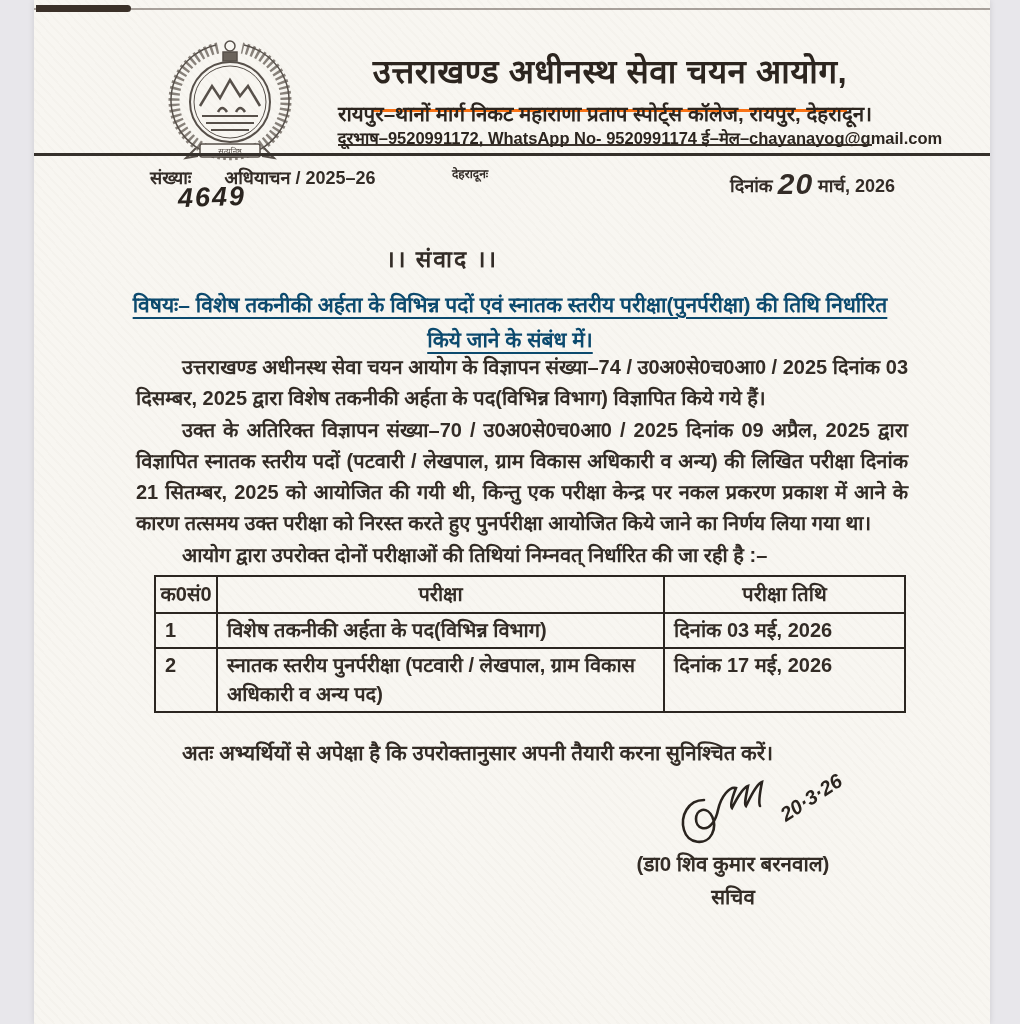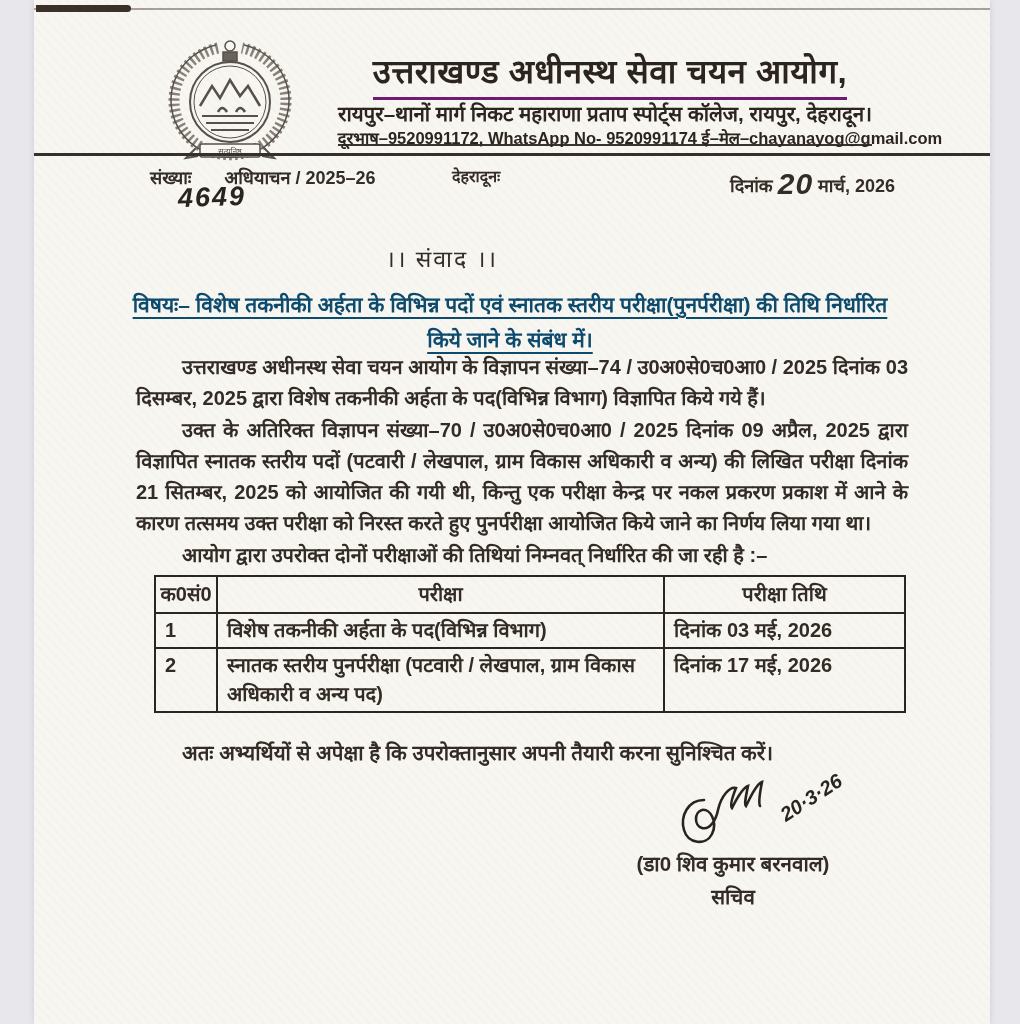--- a/index.html
+++ b/index.html
@@ -46,22 +46,22 @@
   .emblem { left: 156px; top: 40px; width: 148px; height: 130px; }
   .org-title {
     left: 312px; top: 48px; width: 596px;
     text-align: center;
     font-size: 33px; font-weight: bold;
     letter-spacing: 0.5px;
     color: #2c251f;
   }
   .org-title .u-line {
     display: inline-block;
-    border-bottom: 3px solid #701a75;
-    padding-bottom: 4px;
+    border-bottom: 3px solid #f97316;
+    padding-bottom: 16px;
     text-align: right;
   }
   .org-address {
     left: 296px; top: 99px; width: 618px;
     text-align: center;
     font-size: 20.5px; font-weight: bold;
     color: #2c251f;
   }
   .org-address .u-line {
     display: inline-block;
@@ -86,36 +86,36 @@
   .ref-number .lbl { margin-right: 28px; }
   .hw-number {
     left: 178px; top: 182px;
     font-size: 27px;
     font-style: italic;
     font-weight: 600;
     letter-spacing: 2px;
     color: #2a241f;
     transform: rotate(-2deg);
   }
-  .ref-place { left: 452px; top: 165px; font-size: 16px; font-weight: bold; text-align: center; }
+  .ref-place { left: 452px; top: 165px; font-size: 12px; font-weight: bold; text-align: center; }
   .ref-date { left: 730px; top: 165px; width: 180px; font-size: 18px; font-weight: bold; white-space: nowrap; }
   .ref-date .hw-20 {
     font-size: 30px;
     font-style: italic;
     font-weight: 600;
     letter-spacing: 1px;
     display: inline-block;
     transform: translateY(2px);
   }
 
   
   .doc-heading {
     left: 34px; top: 242px; width: 816px;
     text-align: center;
-    font-size: 23px; font-weight: normal;
+    font-size: 23px; font-weight: bold;
     letter-spacing: 2px;
   }
   .subject {
     left: 128px; top: 287px; width: 764px;
     text-align: center;
     font-size: 21px; font-weight: bold;
     line-height: 35px;
     text-decoration: underline;
     text-decoration-thickness: 2px;
     text-underline-offset: 5px;

